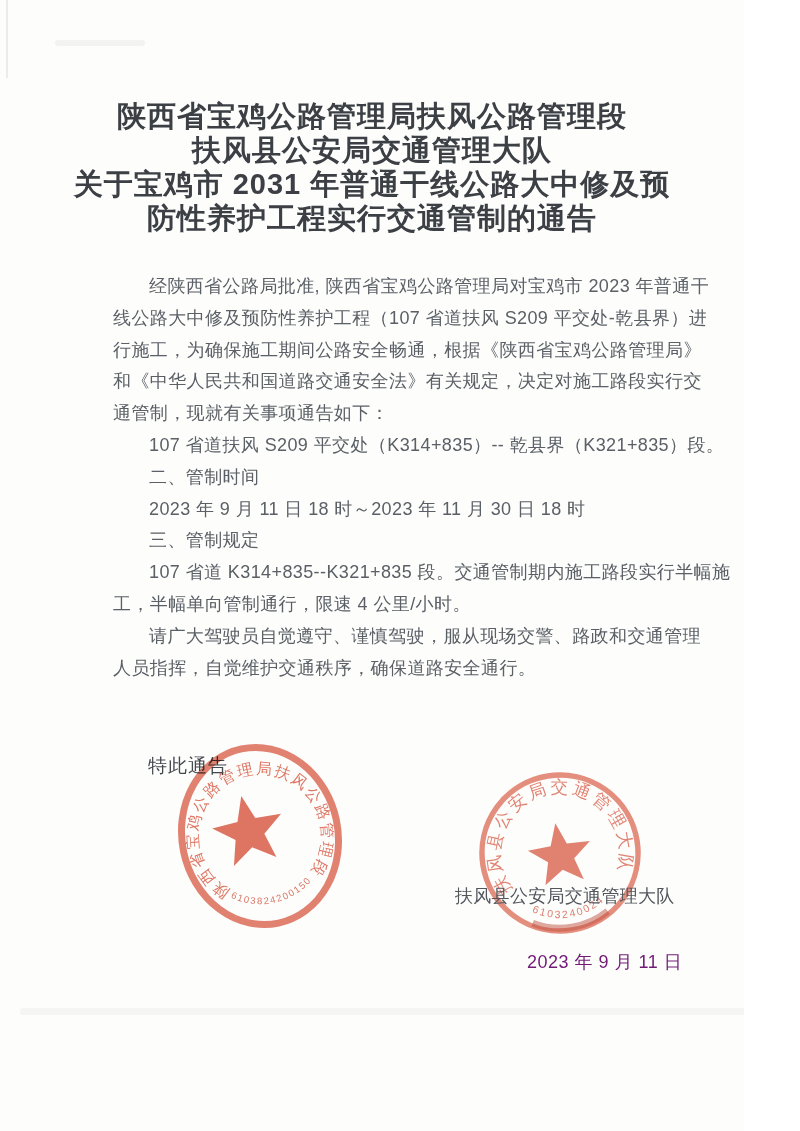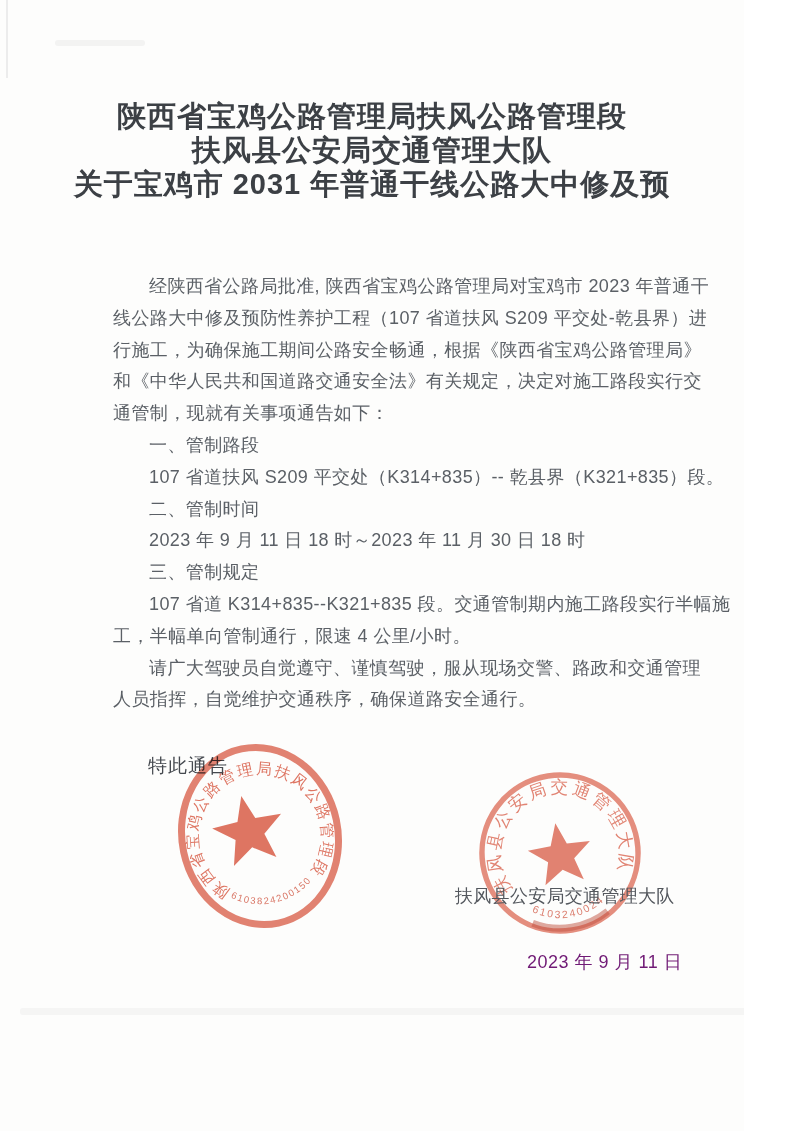--- a/index.html
+++ b/index.html
@@ -57,29 +57,29 @@
 <div class="page">
 
   <div class="artifact edge-line-left"></div>
   <div class="artifact smudge-top"></div>
   <div class="artifact smudge-bottom"></div>
 
   <div class="title-block">
     <div>陕西省宝鸡公路管理局扶风公路管理段</div>
     <div>扶风县公安局交通管理大队</div>
     <div>关于宝鸡市 2031 年普通干线公路大中修及预</div>
+    <div>防性养护工程实行交通管制的通告</div>
   </div>
 
   <div class="body-block">
       <div class="bline indent">经陕西省公路局批准, 陕西省宝鸡公路管理局对宝鸡市 2023 年普通干</div>
       <div class="bline">线公路大中修及预防性养护工程（107 省道扶风 S209 平交处-乾县界）进</div>
       <div class="bline">行施工，为确保施工期间公路安全畅通，根据《陕西省宝鸡公路管理局》</div>
       <div class="bline">和《中华人民共和国道路交通安全法》有关规定，决定对施工路段实行交</div>
       <div class="bline">通管制，现就有关事项通告如下：</div>
-      <div class="bline indent">一、管制路段</div>
       <div class="bline indent">107 省道扶风 S209 平交处（K314+835）-- 乾县界（K321+835）段。</div>
       <div class="bline indent">二、管制时间</div>
       <div class="bline indent">2023 年 9 月 11 日 18 时～2023 年 11 月 30 日 18 时</div>
       <div class="bline indent">三、管制规定</div>
       <div class="bline indent">107 省道 K314+835--K321+835 段。交通管制期内施工路段实行半幅施</div>
       <div class="bline">工，半幅单向管制通行，限速 4 公里/小时。</div>
       <div class="bline indent">请广大驾驶员自觉遵守、谨慎驾驶，服从现场交警、路政和交通管理</div>
       <div class="bline">人员指挥，自觉维护交通秩序，确保道路安全通行。</div>
     </div>
 

